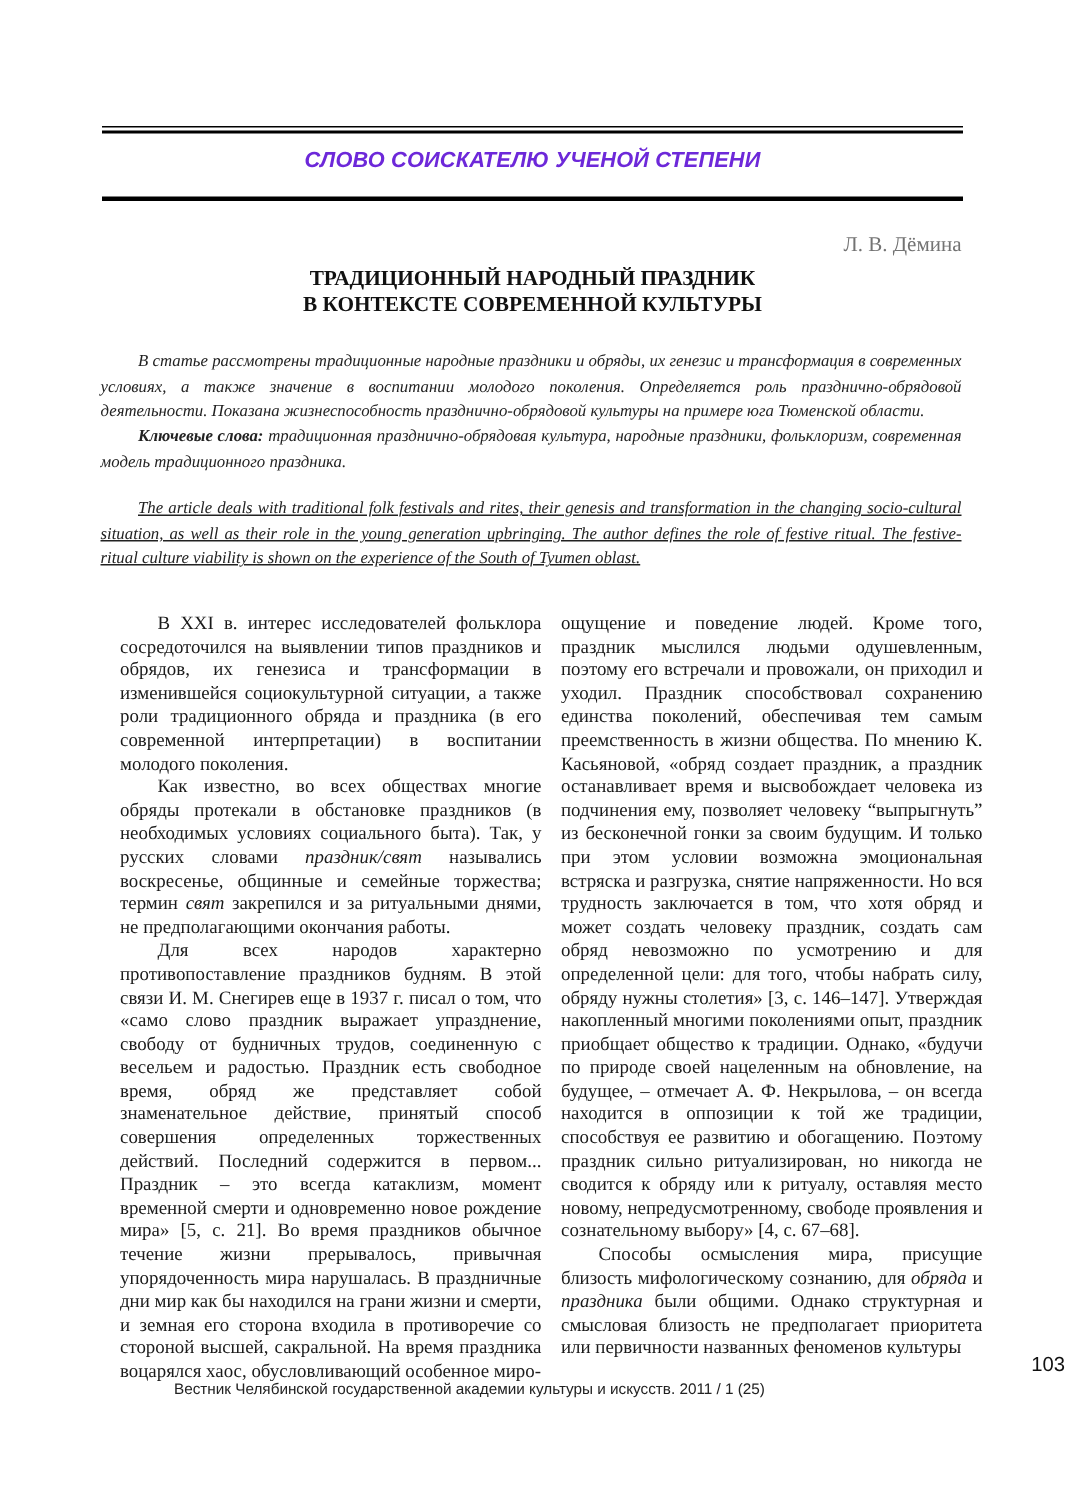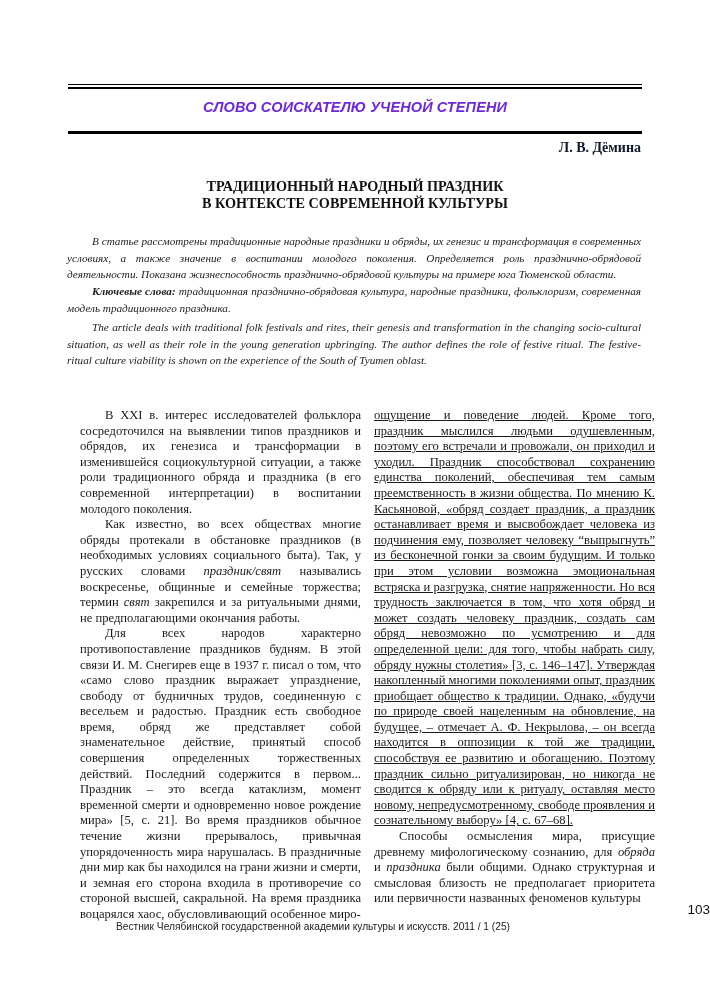--- a/index.html
+++ b/index.html
@@ -7,37 +7,37 @@
     body { position: relative; font-family: "Liberation Serif", serif; color: #1a1a1a; }
 
     .rule-double { position: absolute; left: 68px; width: 574px; top: 84px; height: 5px;
       border-top: 1.5px solid #000; border-bottom: 2px solid #000; }
     .rule-thick { position: absolute; left: 68px; width: 574px; top: 131px; height: 3px; background: #000; }
 
     .section-title { position: absolute; left: 68px; width: 574px; top: 99px; text-align: center;
       font-family: "Liberation Sans", sans-serif; font-weight: bold; font-style: italic;
       font-size: 14.5px; letter-spacing: 0.1px; color: #6d28d9; }
 
-    .author { position: absolute; right: 69px; top: 140px; font-weight: bold; font-size: 14px; color: #0f172a; }
+    .author { position: absolute; right: 69px; top: 156px; font-weight: normal; font-size: 14px; color: #737373; }
 
     .article-title { position: absolute; left: 68px; width: 574px; top: 178px; text-align: center;
       font-weight: bold; font-size: 14.2px; line-height: 17px; color: #111; }
 
     .abstract { position: absolute; left: 67px; width: 574px; font-style: italic; font-size: 11.2px;
       line-height: 16.7px; text-align: justify; color: #222; }
     .abstract p { text-indent: 25px; }
     .abstract .kw-label { font-weight: bold; }
     .abstract-ru { top: 233px; }
-    .abstract-en { top: 319px; }
+    .abstract-en { top: 331px; text-decoration: underline; }
 
     .columns { position: absolute; top: 408px; left: 67px; width: 575px; display: flex; justify-content: space-between; margin-left: 13px; }
     .col { width: 281px; font-size: 12.6px; line-height: 15.6px; text-align: justify; color: #1a1a1a;
       hyphens: manual; }
     .col p { text-indent: 25px; }
-    .col p.cont { text-indent: 0; text-decoration: underline; }
+    .col p.cont { text-indent: 0; }
     .col em { font-style: italic; }
 
     .page-number { position: absolute; left: 0; width: 710px; top: 902px; text-align: right;
       font-family: "Liberation Sans", sans-serif; font-size: 13.5px; color: #111; }
     .journal { position: absolute; left: 0; width: 626px; top: 921px; text-align: center;
       font-family: "Liberation Sans", sans-serif; font-size: 10.2px; color: #222; }
   </style>
 </head>
 <body>
 
@@ -62,18 +62,18 @@
 </div>
 
 <div class="columns">
   <div class="col">
     <p>В XXI в. интерес исследователей фольклора сосредоточился на выявлении типов праздников и обрядов, их генезиса и трансформации в изменившейся социокультурной ситуации, а также роли традиционного обряда и праздника (в его современной интерпретации) в воспитании молодого поколения.</p>
     <p><span>Как известно, во всех обществах многие обряды протекали в обстановке праздников (в необходимых условиях социального быта). Так, у русских словами </span><em>праздник/свят</em><span> назывались воскресенье, общинные и семейные торжества; термин </span><em>свят</em><span> закрепился и за ритуальными днями, не предполагающими окончания работы.</span></p>
     <p>Для всех народов характерно противопоставление праздников будням. В этой связи И. М. Снегирев еще в 1937 г. писал о том, что «само слово праздник выражает упразднение, свободу от будничных трудов, соединенную с весельем и радостью. Праздник есть свободное время, обряд же представляет собой знаменательное действие, принятый способ совершения определенных торжественных действий. Последний содержится в первом... Праздник – это всегда катаклизм, момент временной смерти и одновременно новое рождение мира» [5, с. 21]. Во время праздников обычное течение жизни прерывалось, привычная упорядоченность мира нарушалась. В праздничные дни мир как бы находился на грани жизни и смерти, и земная его сторона входила в противоречие со стороной высшей, сакральной. На время праздника воцарялся хаос, обусловливающий особенное миро-</p>
   </div>
   <div class="col">
     <p class="cont">ощущение и поведение людей. Кроме того, праздник мыслился людьми одушевленным, поэтому его встречали и провожали, он приходил и уходил. Праздник способствовал сохранению единства поколений, обеспечивая тем самым преемственность в жизни общества. По мнению К. Касьяновой, «обряд создает праздник, а праздник останавливает время и высвобождает человека из подчинения ему, позволяет человеку “выпрыгнуть” из бесконечной гонки за своим будущим. И только при этом условии возможна эмоциональная встряска и разгрузка, снятие напряженности. Но вся трудность заключается в том, что хотя обряд и может создать человеку праздник, создать сам обряд невозможно по усмотрению и для определенной цели: для того, чтобы набрать силу, обряду нужны столетия» [3, с. 146–147]. Утверждая накопленный многими поколениями опыт, праздник приобщает общество к традиции. Однако, «будучи по природе своей нацеленным на обновление, на будущее, – отмечает А. Ф. Некрылова, – он всегда находится в оппозиции к той же традиции, способствуя ее развитию и обогащению. Поэтому праздник сильно ритуализирован, но никогда не сводится к обряду или к ритуалу, оставляя место новому, непредусмотренному, свободе проявления и сознательному выбору» [4, с. 67–68].</p>
-    <p><span>Способы осмысления мира, присущие древнему мифологическому сознанию, для </span><em>обряда</em><span> и </span><em>праздника</em><span> были общими. Однако структурная и смысловая близость не предполагает приоритета или первичности названных феноменов культуры</span></p>
+    <p><span>Способы осмысления мира, присущие близость мифологическому сознанию, для </span><em>обряда</em><span> и </span><em>праздника</em><span> были общими. Однако структурная и смысловая близость не предполагает приоритета или первичности названных феноменов культуры</span></p>
   </div>
 </div>
 
 <div class="page-number">103</div>
 <div class="journal">Вестник Челябинской государственной академии культуры и искусств. 2011 / 1 (25)</div>
 
 </body></html>

